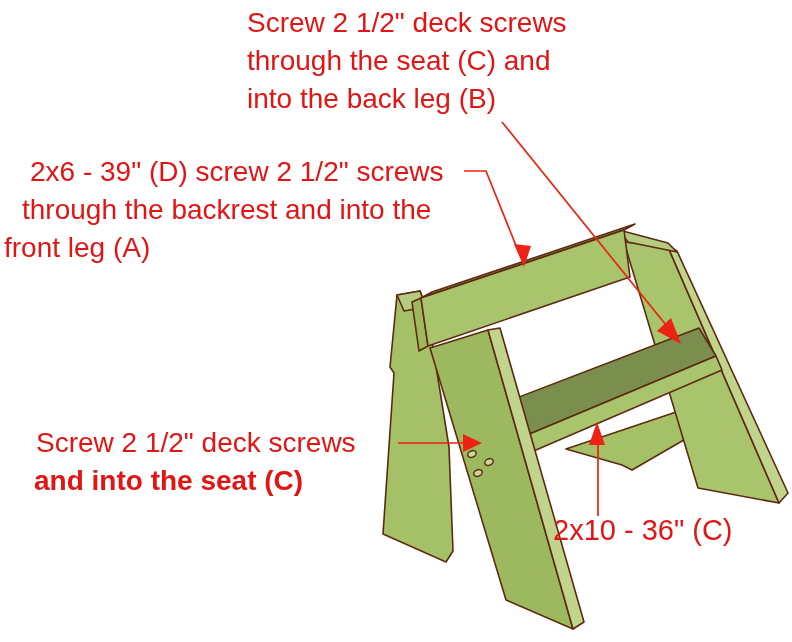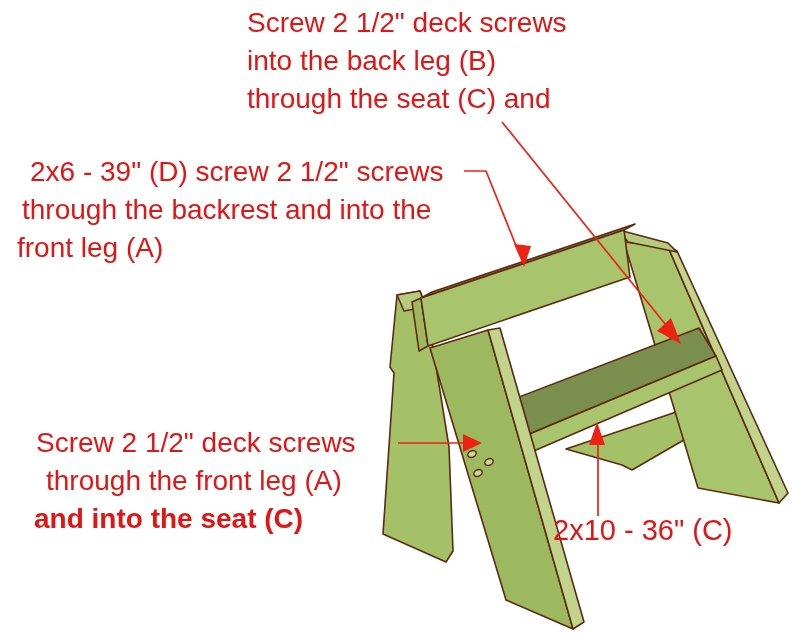--- a/index.html
+++ b/index.html
@@ -9,21 +9,21 @@
   .wood{stroke:var(--outline);stroke-width:1.6;stroke-linejoin:round;}
   .redline{stroke:var(--arrow-red);stroke-width:1.7;fill:none;}
   .redhead{fill:var(--arrow-red);stroke:none;}
   .hole{stroke:var(--outline);stroke-width:1.5;fill:var(--hole-fill);}
   .ann{position:absolute;color:var(--annotation-red);font-size:28px;line-height:38px;white-space:nowrap;}
   .ann div{height:38px;}
   #ann-top{left:247px;top:4px;}
   #ann-left{left:0;top:153px;}
   #ann-left .l1{margin-left:30px;}
   #ann-left .l2{margin-left:22px;}
-  #ann-left .l3{margin-left:17px;}
+  #ann-left .l3{margin-left:4px;}
   #ann-bl{left:0;top:424px;}
   #ann-bl .l1{margin-left:36px;}
   #ann-bl .l2{margin-left:46px;}
   #ann-bl .l3{margin-left:34px;font-weight:bold;}
   #ann-br{left:553px;top:511px;font-size:29px;}
 </style>
 </head>
 <body>
 
 <div id="stage">
@@ -61,33 +61,32 @@
 
     <line class="redline" x1="398" y1="443" x2="464" y2="443"></line>
     <polygon class="redhead" points="482,443 463,434 463,452"></polygon>
 
     <line class="redline" x1="598" y1="516" x2="598" y2="443"></line>
     <polygon class="redhead" points="597,422 589,445 605,445"></polygon>
   </svg>
 
   <div class="ann" id="ann-top">
     <div>Screw 2 1/2" deck screws</div>
+    <div>through the seat (C) and</div>
     <div>into the back leg (B)</div>
-    <div>through the seat (C) and</div>
   </div>
 
   <div class="ann" id="ann-left">
     <div class="l1">2x6 - 39" (D) screw 2 1/2" screws</div>
     <div class="l2">through the backrest and into the</div>
     <div class="l3">front leg  (A)</div>
   </div>
 
   <div class="ann" id="ann-bl">
     <div class="l1">Screw 2 1/2" deck screws</div>
-    <div class="l2">through the front leg (A)</div>
     <div class="l3">and into the seat (C)</div>
   </div>
 
   <div class="ann" id="ann-br">
     <div>2x10 - 36" (C)</div>
   </div>
 
 </div>
 
 </body></html>

